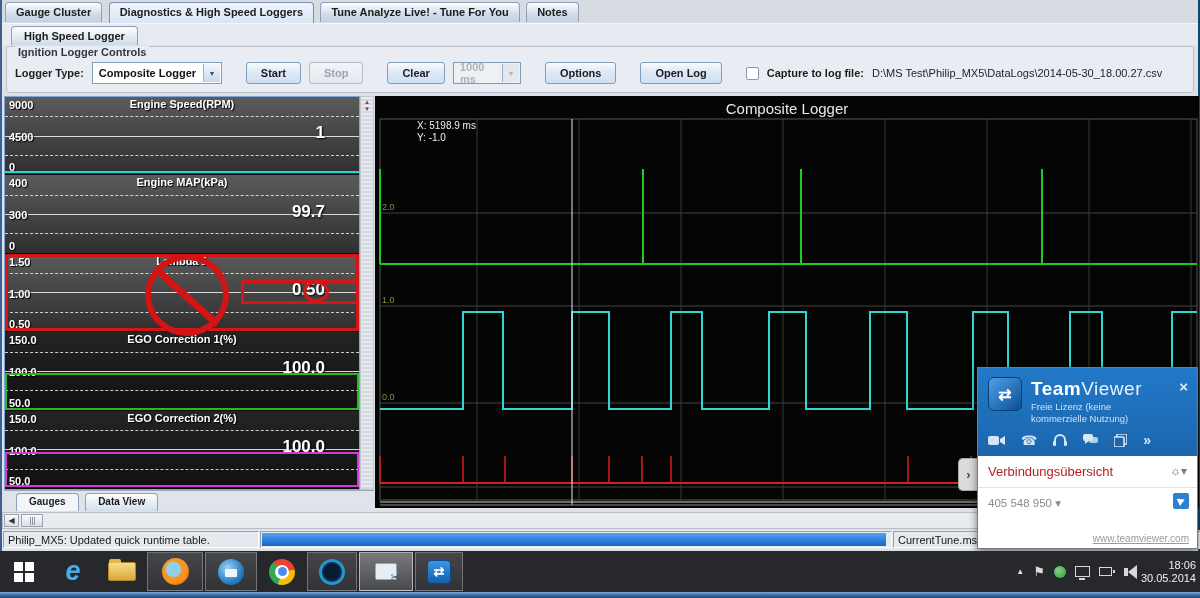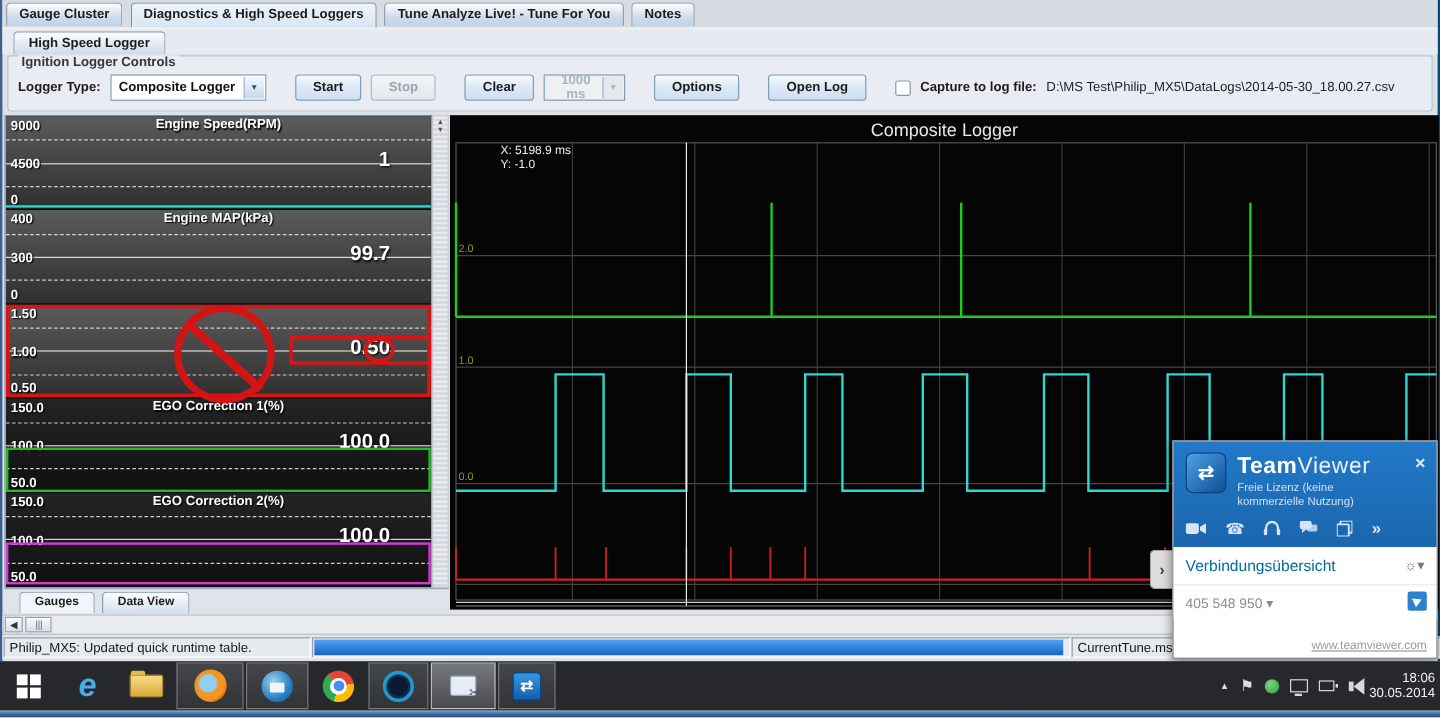--- a/index.html
+++ b/index.html
@@ -16,21 +16,21 @@
          background:linear-gradient(#fdfdfe,#cfdbea 60%,#c2d2e6); border:1px solid #8e9fb8; border-bottom:none;
          border-radius:4px 4px 0 0; cursor:default; }
   .tab.selected { background:linear-gradient(#eef4fb,#d8e4f2); height:22px; margin-top:1px; border-color:#7d90ac; }
   .subtabbar { position:absolute; left:0; top:23px; right:0; height:22px; background:#e7ebf1; border-top:1px solid #f4f6f9; padding-left:9px; }
   .subtab { display:inline-block; height:19px; margin-top:2px; padding:3px 12px 0 12px; font-size:11px; font-weight:bold; color:#1c1c1c;
             background:linear-gradient(#fdfdfe,#cfdbea); border:1px solid #8e9fb8; border-bottom:none; border-radius:4px 4px 0 0; }
 
   
   .group { position:absolute; left:4px; top:46px; right:4px; height:47px; border:1px solid #bcc3cd; border-radius:3px; background:#e9edf3; }
   .group-title { position:absolute; left:8px; top:-1px; padding:0 3px; font-size:11px; font-weight:bold; color:#33373d; background:#e9edf3; }
-  .controls-row { position:absolute; left:8px; top:14px; right:6px; height:24px; display:flex; align-items:center; gap:8px;text-align:center; }
+  .controls-row { position:absolute; left:8px; top:14px; right:6px; height:24px; display:flex; align-items:center; gap:8px; }
   .lbl { font-size:11px; font-weight:bold; color:#1c1c1c; white-space:nowrap; }
   .combo { position:relative; height:22px; background:#fff; border:1px solid #7f9db9; display:flex; align-items:center; font-size:11px; font-weight:bold; color:#111; padding:0 20px 0 6px; }
   .combo .arrow { position:absolute; right:1px; top:1px; bottom:1px; width:17px; background:linear-gradient(#f2f7fd,#c6d9ef); border-left:1px solid #9ab2cc; display:flex; align-items:center; justify-content:center; font-size:7px; color:#33527a; }
   .combo.disabled { background:#eef0f2; color:#aab4c0; }
   .combo.disabled .arrow { background:#e4e8ed; color:#aab4c0; }
   .btn { height:22px; padding:0 14px; font-size:11px; font-weight:bold; color:#1c1c1c;
          background:linear-gradient(#f8fbfe,#dde9f6 45%,#cfdff1); border:1px solid #7f9db9; border-radius:3px;
          display:flex; align-items:center; justify-content:center; white-space:nowrap; }
   .btn.disabled { color:#9aa4b0; background:linear-gradient(#f2f4f7,#e3e8ee); border-color:#aebbc9; }
   .checkbox { width:13px; height:13px; background:#fff; border:1px solid #8a98a8; border-radius:2px; }
@@ -92,21 +92,21 @@
              color:#fff; font-size:16px; font-weight:bold; }
   .tv-brand { position:absolute; left:53px; top:10px; font-size:19px; color:#fff; letter-spacing:.5px; }
   .tv-brand b { font-weight:bold; } .tv-brand span { font-weight:normal; color:#e8f1fb; }
   .tv-lic { position:absolute; left:53px; top:33px; font-size:9.5px; line-height:12px; color:#cfe2f6; }
   .tv-close { position:absolute; right:9px; top:10px; font-size:15px; font-weight:bold; color:#dceafa; }
   .tv-icons { position:absolute; left:10px; top:60px; right:10px; height:24px; display:flex; align-items:center; gap:16px; color:#d6e6f8; }
   .tv-icons svg { display:block; }
   .tv-phone { font-size:13px; }
   .tv-more { font-size:14px; font-weight:bold; }
   .tv-section { position:absolute; left:0; top:88px; right:0; height:32px; border-bottom:1px solid #e3e3e3; background:#fff; }
-  .tv-section-label { position:absolute; left:10px; top:8px; font-size:13px; color:#0369a1; }
+  .tv-section-label { position:absolute; left:10px; top:8px; font-size:13px; color:#b91c1c; }
   .tv-gear { position:absolute; right:10px; top:8px; font-size:12px; color:#7a7a7a; }
   .tv-id-row { position:absolute; left:0; top:120px; right:0; height:28px; background:#fff; }
   .tv-id { position:absolute; left:10px; top:8px; font-size:11.5px; color:#8c8c8c; }
   .tv-cursor-btn { position:absolute; right:8px; top:5px; width:16px; height:16px; background:#2e80d0; border-radius:2px; display:flex; align-items:center; justify-content:center; }
   .tv-cursor-btn .ptr { width:0; height:0; border-left:7px solid #fff; border-top:4px solid transparent; border-bottom:4px solid transparent; transform:rotate(-25deg); }
   .tv-link { position:absolute; right:8px; bottom:4px; font-size:10px; color:#9a9a9a; text-decoration:underline; }
   .tv-chevron { position:absolute; left:958px; top:458px; width:20px; height:33px; background:#dcdcdc; border:1px solid #a8a8a8; border-right:none;
                 border-radius:5px 0 0 5px; z-index:49; display:flex; align-items:center; justify-content:center; font-size:13px; font-weight:bold; color:#444; }
 
   
@@ -206,20 +206,21 @@
         <div class="g-tick top">400</div>
         <div class="g-tick mid">300</div>
         <div class="g-tick bot">0</div>
         <div class="g-val">99.7</div>
       </div>
 
       <div class="gauge gray">
         <div class="g-dash" style="top:25%"></div>
         <div class="g-solid" style="top:50%"></div>
         <div class="g-dash" style="top:75%"></div>
+        <div class="g-title">Lambda 1</div>
         <div class="g-tick top">1.50</div>
         <div class="g-tick mid">1.00</div>
         <div class="g-tick bot">0.50</div>
         <div class="val-box"></div>
         <div class="g-val" style="z-index:5">0.50</div>
         <div class="val-ring"></div>
         <div class="lambda-border"></div>
         <div class="no-sign">
             <div class="slash"></div>
           </div>

